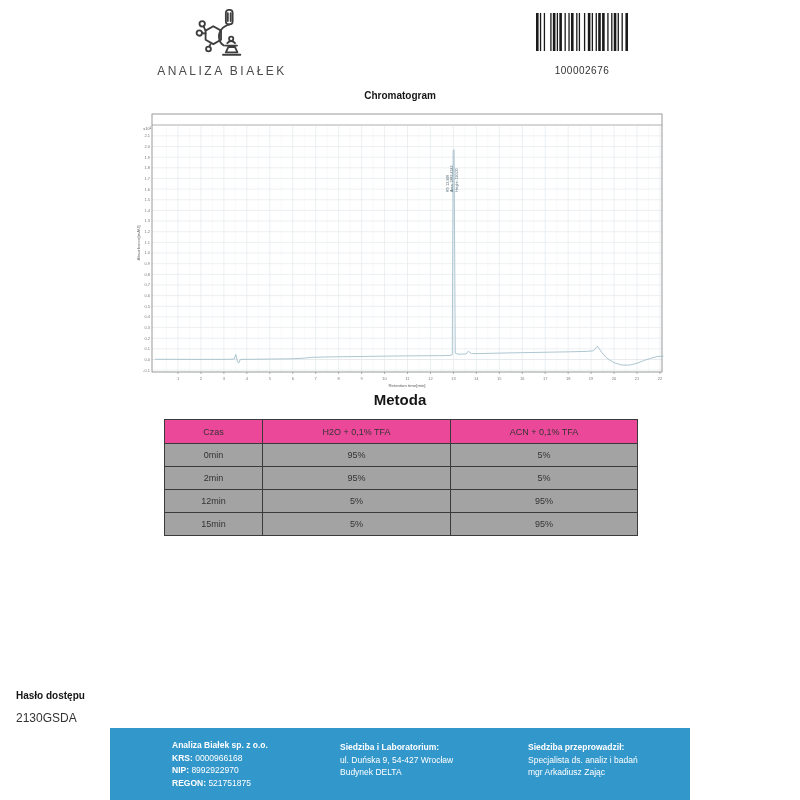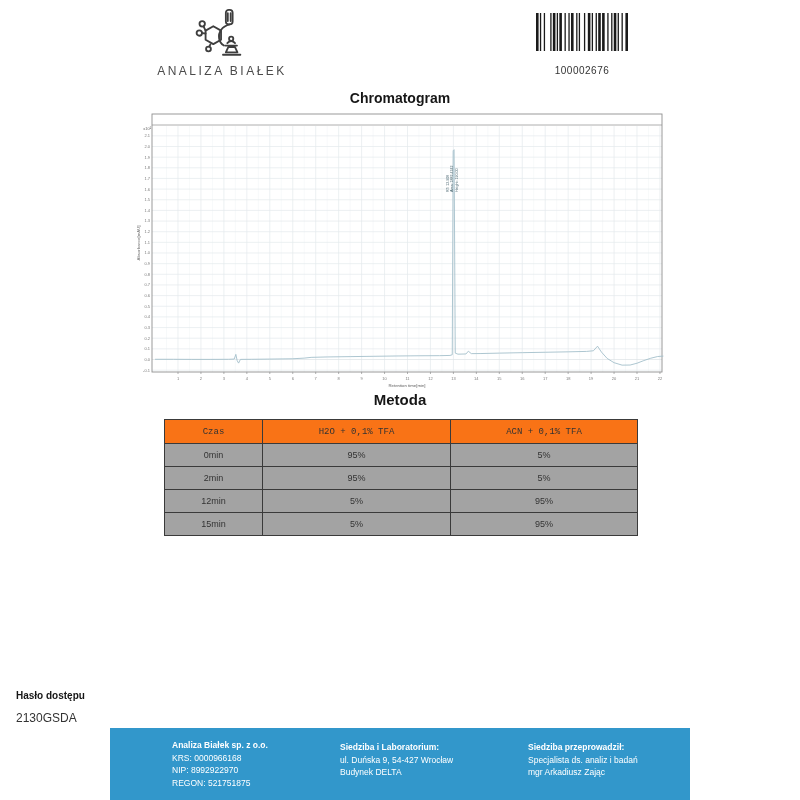--- a/index.html
+++ b/index.html
@@ -9,44 +9,44 @@
   
   .logo-wrap{position:absolute;left:140px;top:6px;width:164px;text-align:center;}
   .logo-icon{display:block;margin:0 auto;}
   .logo-label{margin-top:2px;font-size:12px;letter-spacing:2.5px;color:#4b4b4b;}
 
   .barcode-wrap{position:absolute;left:536px;top:13px;width:92px;text-align:center;}
   .barcode-number{margin-top:10px;font-size:10px;color:#333;letter-spacing:0.5px;}
 
   
   .section-title{position:absolute;left:0;width:800px;text-align:center;font-weight:bold;color:#161616;}
-  .title-chromatogram{top:90px;font-size:14px;}
+  .title-chromatogram{top:90px;font-size:10px;}
   .title-metoda{top:391px;font-size:15px;}
 
   
   .chart-wrap{position:absolute;left:134px;top:108px;width:536px;height:284px;}
 
   
   .method-table{position:absolute;left:164px;top:419px;width:473px;border-collapse:collapse;
                 font-size:9px;color:#333;table-layout:fixed;}
   .method-table th,.method-table td{border:1px solid #3a3a3a;text-align:center;padding:0;}
-  .method-table th{background:#f97316;font-weight:normal;height:23px;font-family:Liberation Mono, monospace;}
+  .method-table th{background:#ec4899;font-weight:normal;height:23px;}
   .method-table td{height:22px;background:#a3a3a3;}
   .col-czas{width:98px;} .col-h2o{width:188px;} .col-acn{width:187px;}
 
   
   .password-wrap{position:absolute;left:16px;top:690px;width:799px;text-align:left;}
   .password-label{font-size:10px;font-weight:bold;color:#161616;}
   .password-value{margin-top:10px;font-size:12px;color:#333;}
 
   
   .footer{position:absolute;left:110px;top:728px;width:580px;height:72px;}
   .footer-col{position:absolute;top:11px;color:#ffffff;font-size:8.5px;line-height:12.5px;}
   .footer-col .f-title{font-weight:bold;}
-  .footer-col b{font-weight:normal;}
+  .footer-col b{font-weight:bold;}
   .footer-col-company{left:62px;}
   .footer-col-location{left:230px;top:13px;}
   .footer-col-examiner{left:418px;top:13px;}
 </style>
 </head>
 <body>
 
 <div class="page">
 
   <div class="logo-wrap">

